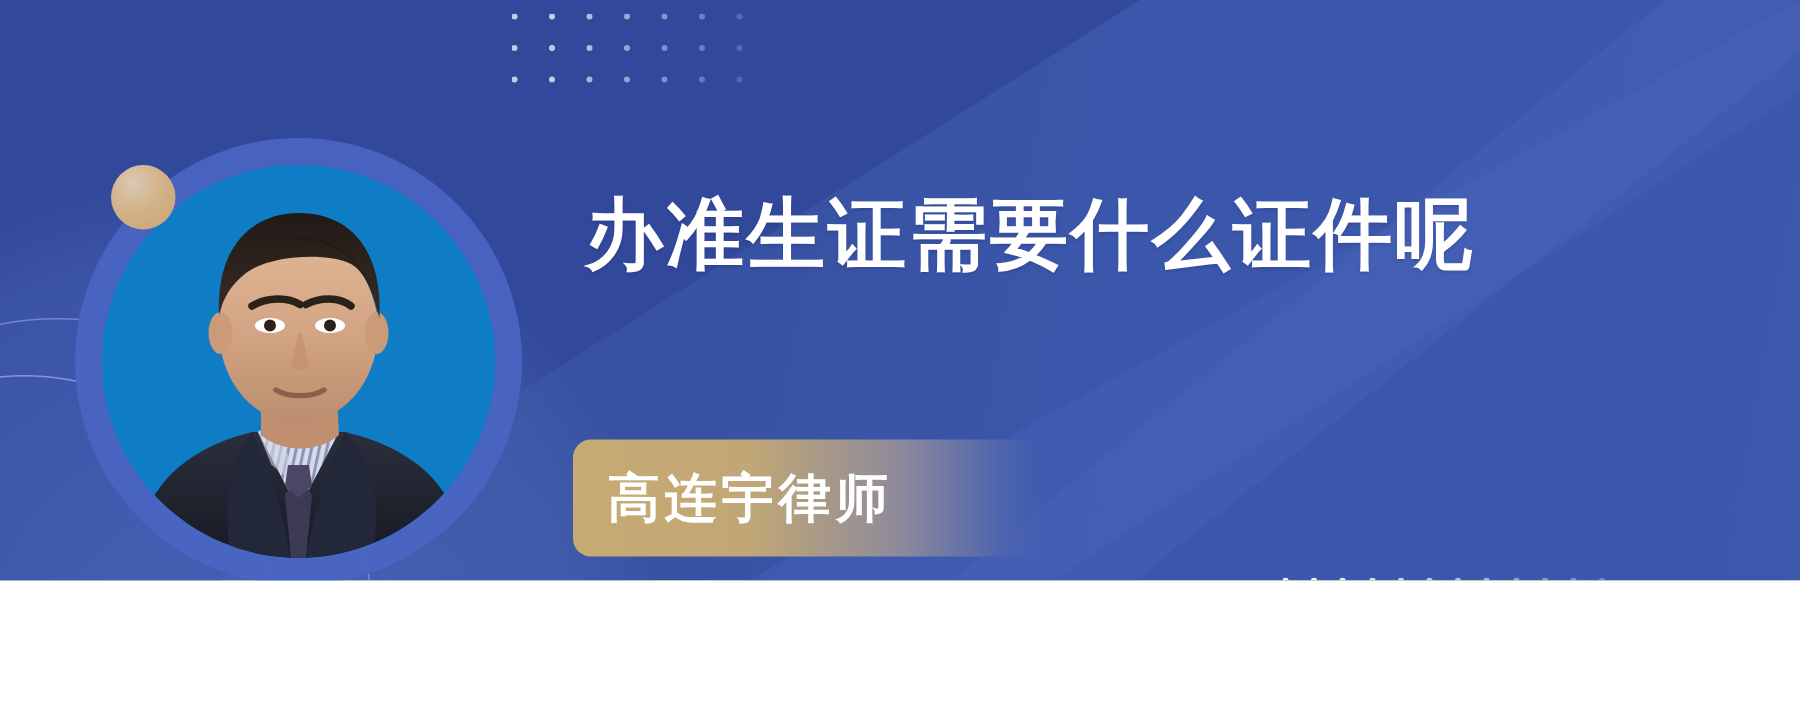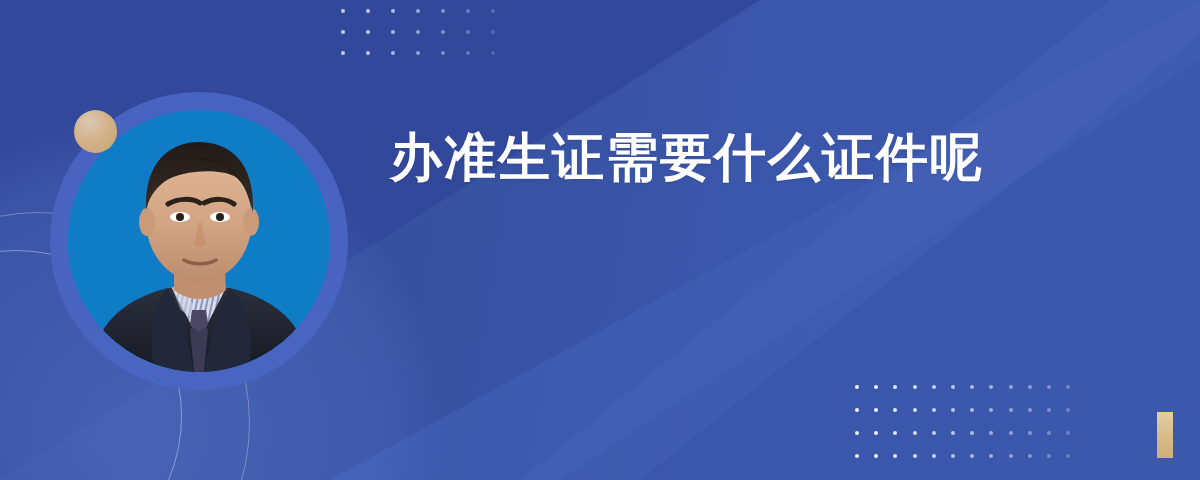--- a/index.html
+++ b/index.html
@@ -7,21 +7,21 @@
     padding: 0;
     background: #ffffff;
   }
   body {
     font-family: "DejaVu Sans", "Liberation Sans", sans-serif;
   }
 
   .banner {
     position: relative;
     width: 1200px;
-    height: 480px;
+    height: 387px;
     overflow: hidden;
     background: #15803d;
   }
 
   
   .bg-base {
     position: absolute;
     inset: 0;
     background: linear-gradient(100deg, #344c9c 0%, #37509f 32%, #3b57ab 62%, #3c58ac 100%);
   }
@@ -349,16 +349,19 @@
           <ellipse cx="131" cy="110" rx="53" ry="62" fill="url(#skin)" opacity="0"></ellipse>
           <path d="M131 48 C 162 48, 184 70, 184 112 L 184 112 C 184 70, 160 50, 131 50 Z" fill="#000" opacity="0.15"></path>
         </g>
       </svg>
     </div>
     <div class="gold-dot"></div>
   </div>
 
   <div class="headline">办准生证需要什么证件呢</div>
 
+  <div class="name-badge">
+    <span class="name-text">高连宇律师</span>
+  </div>
 
   <div class="corner-bar"></div>
 
 </div>
 
 </body></html>

